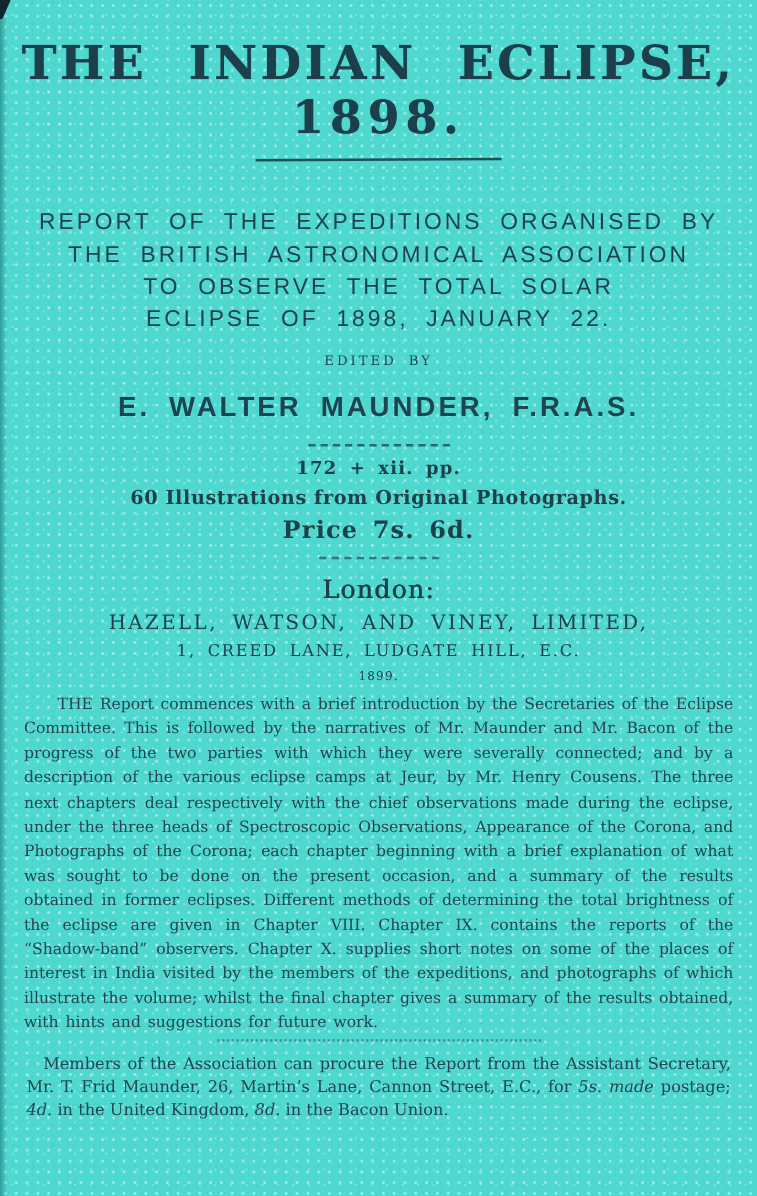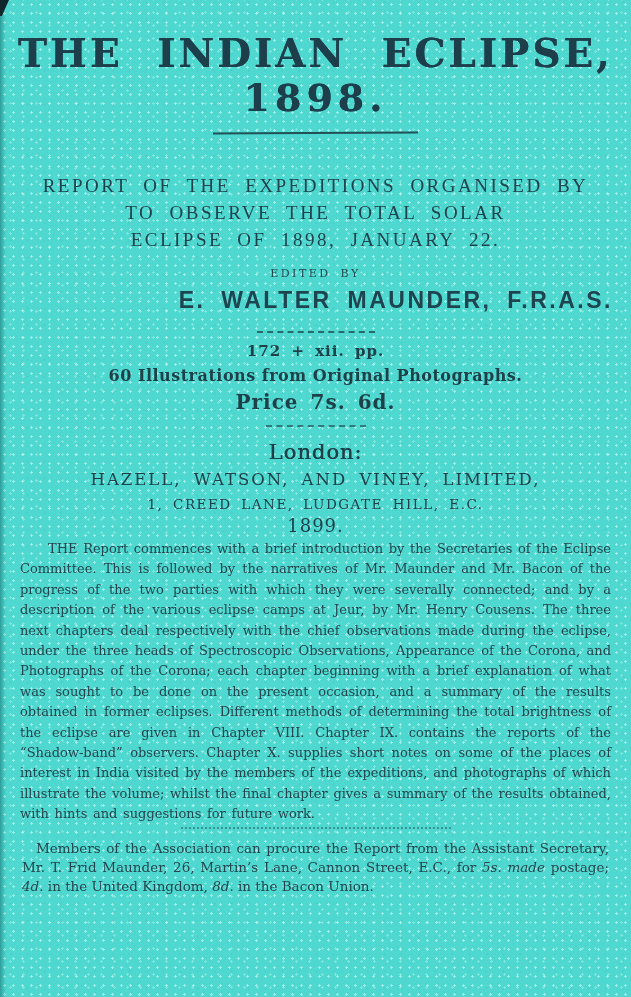--- a/index.html
+++ b/index.html
@@ -37,49 +37,48 @@
     color:#1d3f4c;
     text-shadow:0 0 0.6px #1d3f4c;
   }
   .title2{margin-top:0;font-size:38px;line-height:44px;letter-spacing:5px;word-spacing:normal;}
   .rule{height:0;border-top:2px solid rgba(24,58,68,0.85);margin:12px auto 0;}
   .rule-1{width:205px;border-top-width:2px;transform:rotate(-0.3deg);}
   .rule-2{width:118px;margin-top:16px;border-top-width:2px;border-top-style:dashed;border-top-color:rgba(24,58,68,0.7);}
   .rule-3{width:100px;margin-top:11px;border-top-style:dashed;border-top-color:rgba(24,58,68,0.6);}
   .subtitle{margin-top:38px;}
   .sub-line{
-    font-family:Liberation Serif, serif;
+    font-family:Liberation Sans, sans-serif;
     font-size:19px;line-height:27px;
     letter-spacing:2.5px;word-spacing:7px;
     color:#1f434d;
   }
   .edited-by{
     margin-top:14px;
     font-size:11px;line-height:14px;letter-spacing:2.5px;word-spacing:4px;
     color:#24464f;
   }
   .editor{
-    margin-top:4px;
+    margin-top:16px;
     font-family:"Liberation Sans","DejaVu Sans",sans-serif;
     font-size:23px;line-height:30px;font-weight:bold;
     letter-spacing:2.5px;word-spacing:7px;
     color:#1e4450;
-    text-align:right;
   }
   .pages{margin-top:9px;font-size:15px;line-height:19px;font-weight:bold;letter-spacing:1px;word-spacing:4px;}
   .illustrations{margin-top:3px;font-size:16px;line-height:24px;font-weight:bold;letter-spacing:0.5px;}
   .price{margin-top:2px;font-size:20px;line-height:24px;font-weight:bold;letter-spacing:1px;word-spacing:4px;}
   .imprint-city{
     margin-top:12px;font-size:21px;line-height:26px;font-weight:normal;
     letter-spacing:1px;
     text-shadow:0.5px 0 0 #1d4049;
   }
   .imprint-publisher{margin-top:4px;font-size:16.5px;line-height:22px;letter-spacing:2px;word-spacing:5px;}
   .imprint-address{margin-top:4px;font-size:13.5px;line-height:18px;letter-spacing:1.5px;word-spacing:4px;}
-  .imprint-year{margin-top:4px;font-size:18px;line-height:18px;letter-spacing:1px;}
+  .imprint-year{margin-top:4px;font-size:10px;line-height:18px;letter-spacing:1px;}
   .description{
     margin:4px 2px 0;
     font-size:13px;line-height:20.4px;
     text-align:justify;text-indent:28px;
     color:#23454d;
     word-spacing:1.5px;
   }
   .rule-dotted{
     width:270px;height:0;margin:2px auto 0;
     border-top:2px dotted rgba(29,64,73,0.45);
@@ -99,20 +98,21 @@
   <div class="edge-left"></div>
   <div class="corner-mark"></div>
 
   <h1 class="title">THE INDIAN ECLIPSE,</h1>
   <h1 class="title title2">1898.</h1>
 
   <div class="rule rule-1"></div>
 
   <div class="subtitle">
     <div class="sub-line">REPORT OF THE EXPEDITIONS ORGANISED BY</div>
+    <div class="sub-line">THE BRITISH ASTRONOMICAL ASSOCIATION</div>
     <div class="sub-line">TO OBSERVE THE TOTAL SOLAR</div>
     <div class="sub-line">ECLIPSE OF 1898, JANUARY 22.</div>
   </div>
 
   <div class="edited-by">EDITED BY</div>
   <div class="editor">E. WALTER MAUNDER, F.R.A.S.</div>
 
   <div class="rule rule-2"></div>
 
   <div class="pages">172 + xii. pp.</div>

